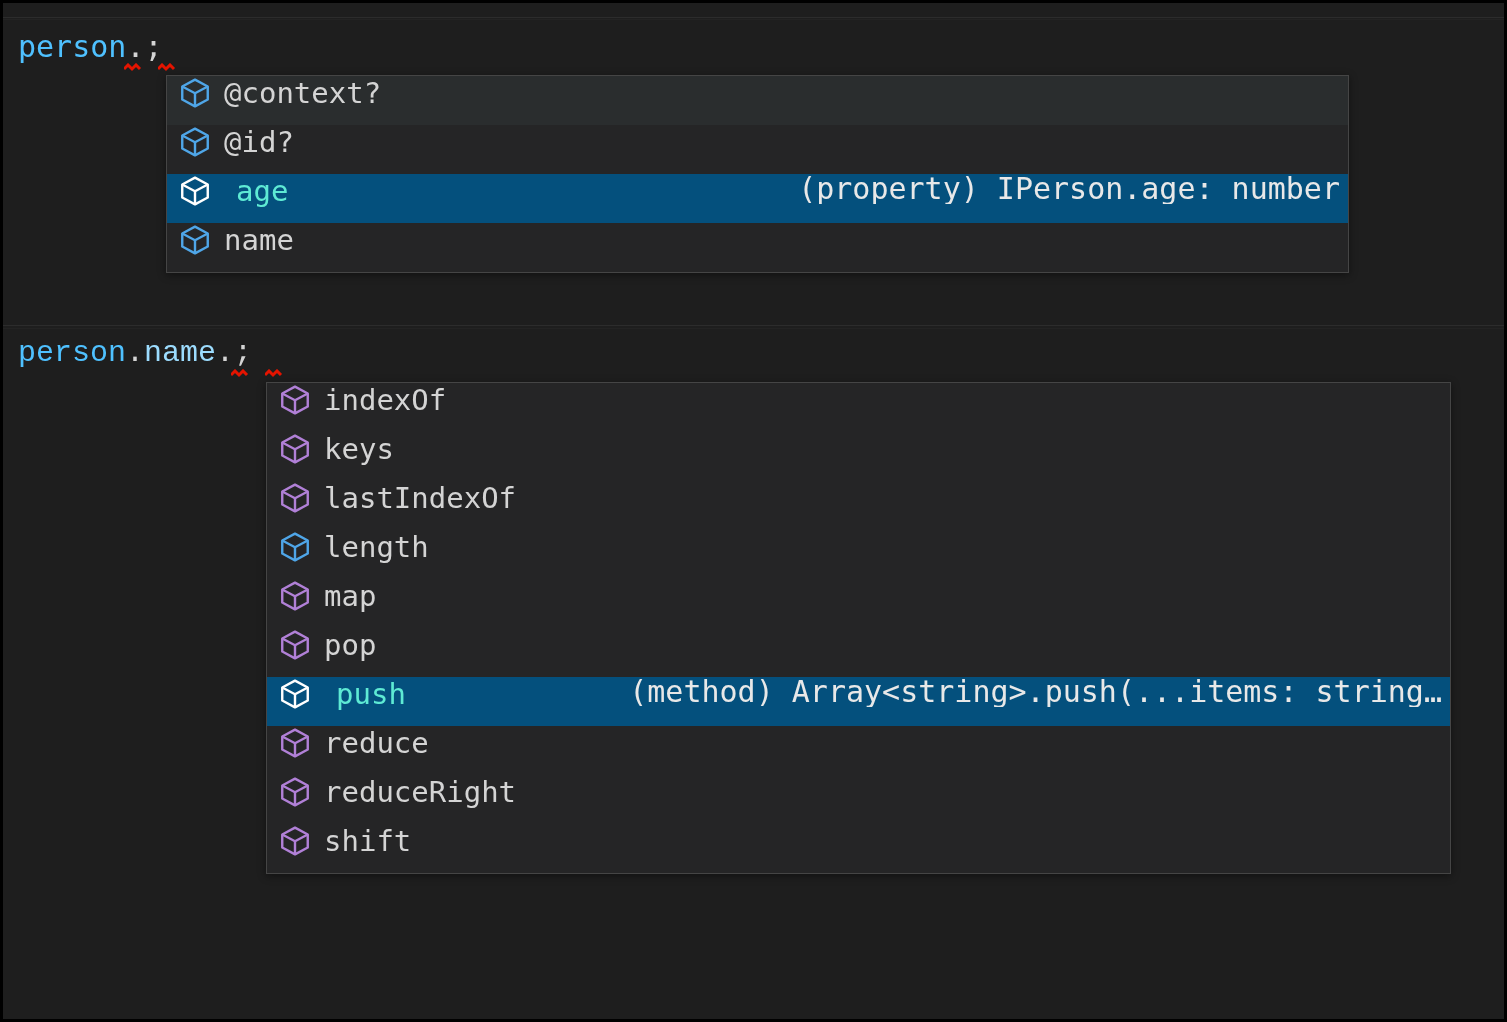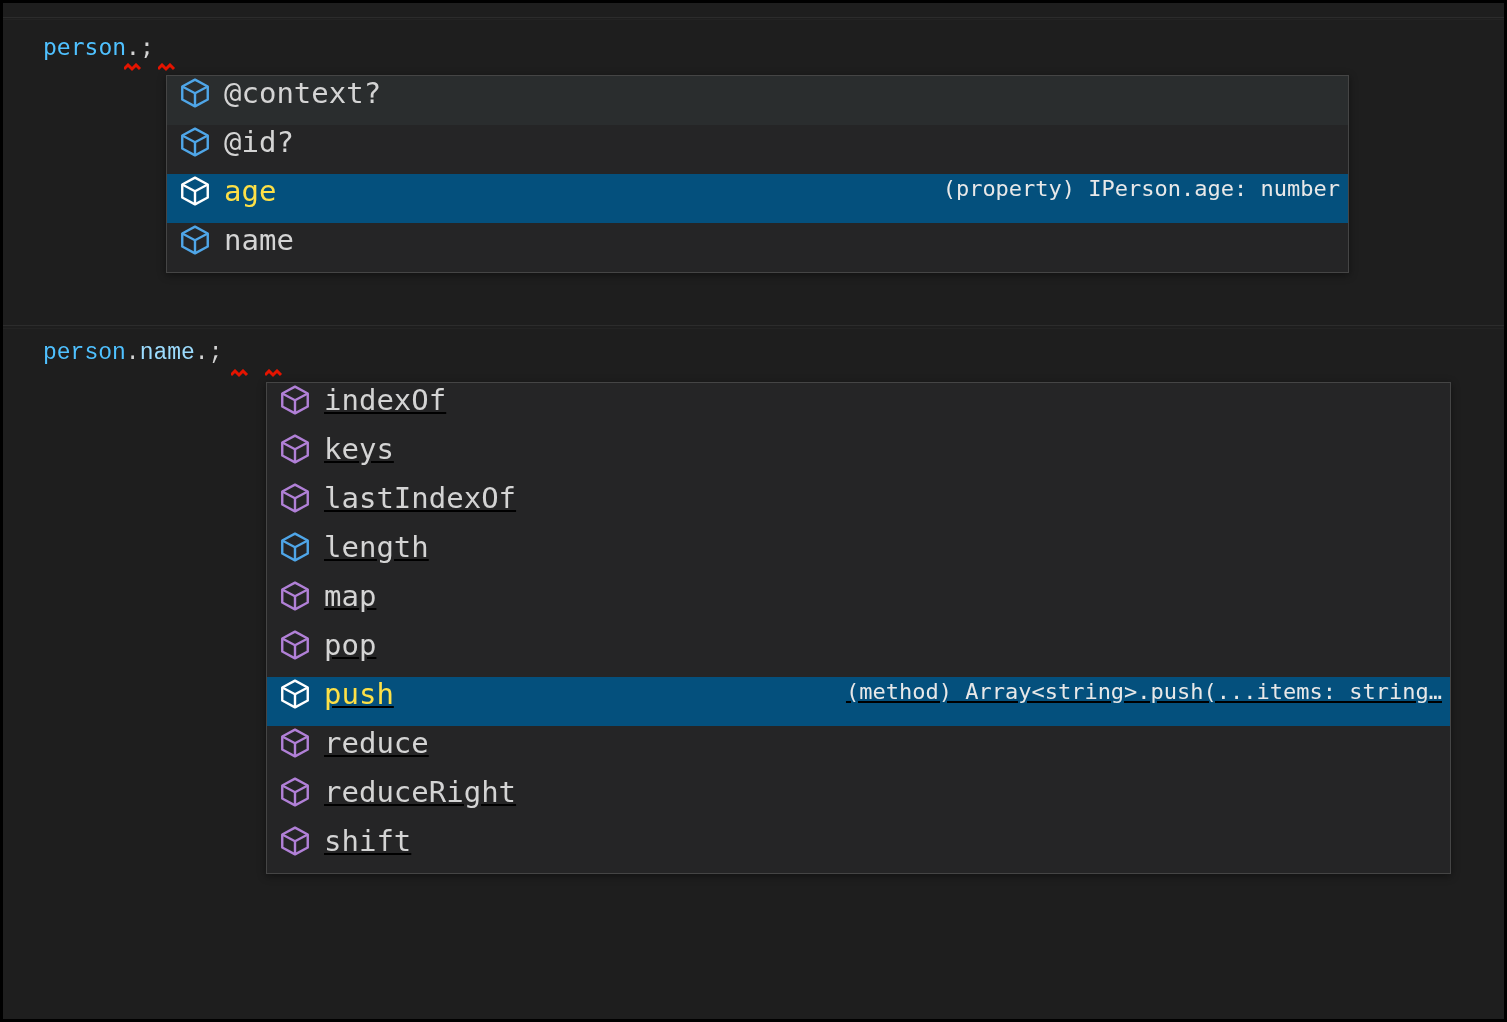--- a/index.html
+++ b/index.html
@@ -30,23 +30,23 @@
     background: #2c2c2c;
   }
   .band.b1 { top: 14px; }
   .band.b2 { top: 16px; background: #232323; }
   .band.b3 { top: 322px; }
   .band.b4 { top: 325px; background: #232323; }
 
   
   .code-line {
     position: absolute;
-    left: 40px;
+    left: 15px;
     white-space: pre;
-    font-size: 23px;
+    font-size: 30px;
     line-height: 36px;
     letter-spacing: 0px;
   }
   .code-line.l1 { top: 26px; }
   .code-line.l2 { top: 332px; font-family: Liberation Mono, monospace; }
 
   .tok-ident { color: #4fc1ff; }
   .tok-punct { color: #d4d4d4; }
   .tok-prop  { color: #9cdcfe; }
 
@@ -62,21 +62,21 @@
   
   .popup {
     position: absolute;
     background: #252526;
     border: 1px solid #454545;
     box-sizing: border-box;
     box-shadow: 0 2px 8px rgba(0,0,0,0.45);
     overflow: hidden;
   }
   #popup-members { left: 163px; top: 72px; width: 1183px; }
-  #popup-array   { left: 263px; top: 379px; width: 1185px; text-decoration: underline; }
+  #popup-array   { left: 263px; top: 379px; width: 1185px; }
 
   .sugg-row {
     position: relative;
     display: flex;
     align-items: flex-start;
     height: 49px;
     padding-left: 11px;
     padding-right: 8px;
     background: #252526;
     box-sizing: border-box;
@@ -95,24 +95,24 @@
   }
   .sugg-icon svg { display: block; }
 
   .sugg-label {
     font-size: 29px;
     line-height: 34px;
     color: #d4d4d4;
     white-space: pre;
     flex: 0 0 auto;
   }
-  .sugg-row.selected .sugg-label { color: #fde047; }
+  .sugg-row.selected .sugg-label { color: #5eead4; margin-left: 12px; }
 
   .sugg-detail {
-    font-size: 22px;
+    font-size: 30px;
     line-height: 30px;
     color: #e8e8e8;
     white-space: pre;
     overflow: hidden;
     text-overflow: clip;
     margin-left: auto;
     padding-left: 24px;
     flex: 0 1 auto;
   }
 </style>

